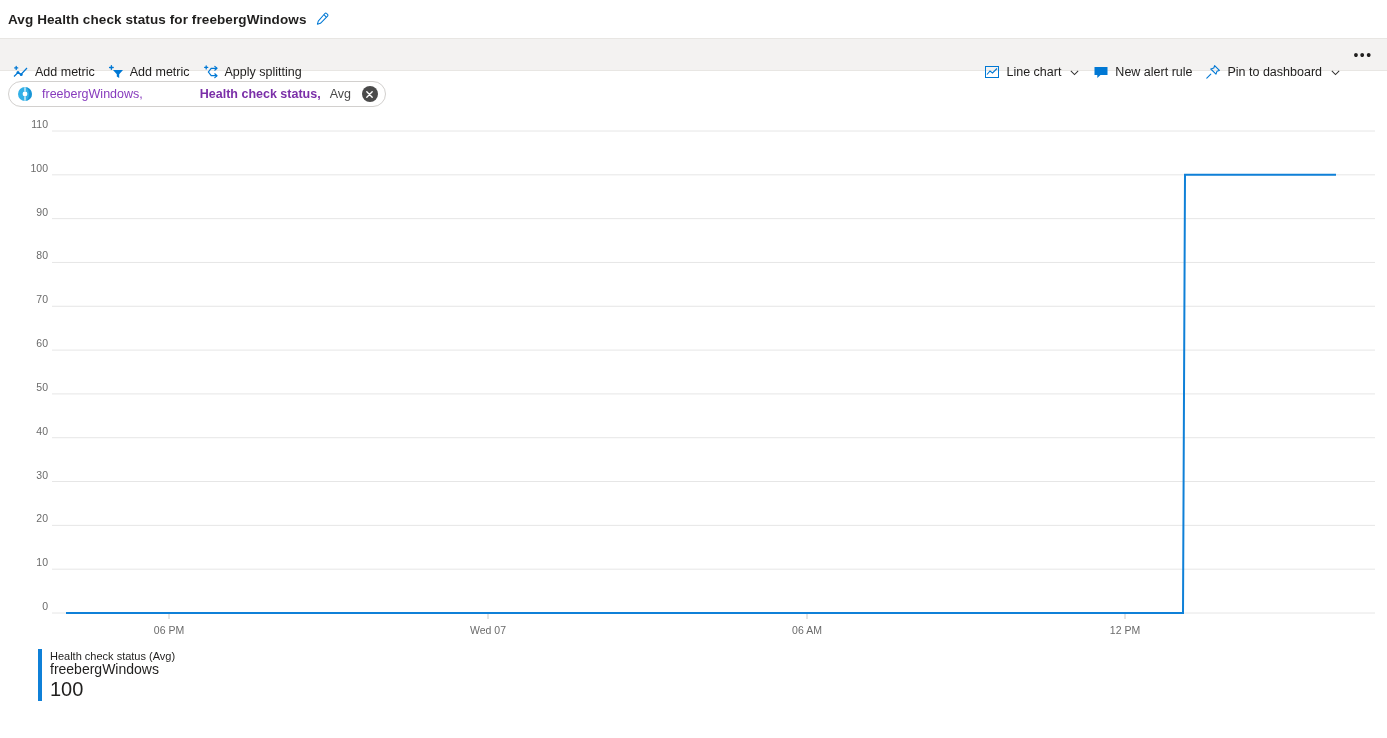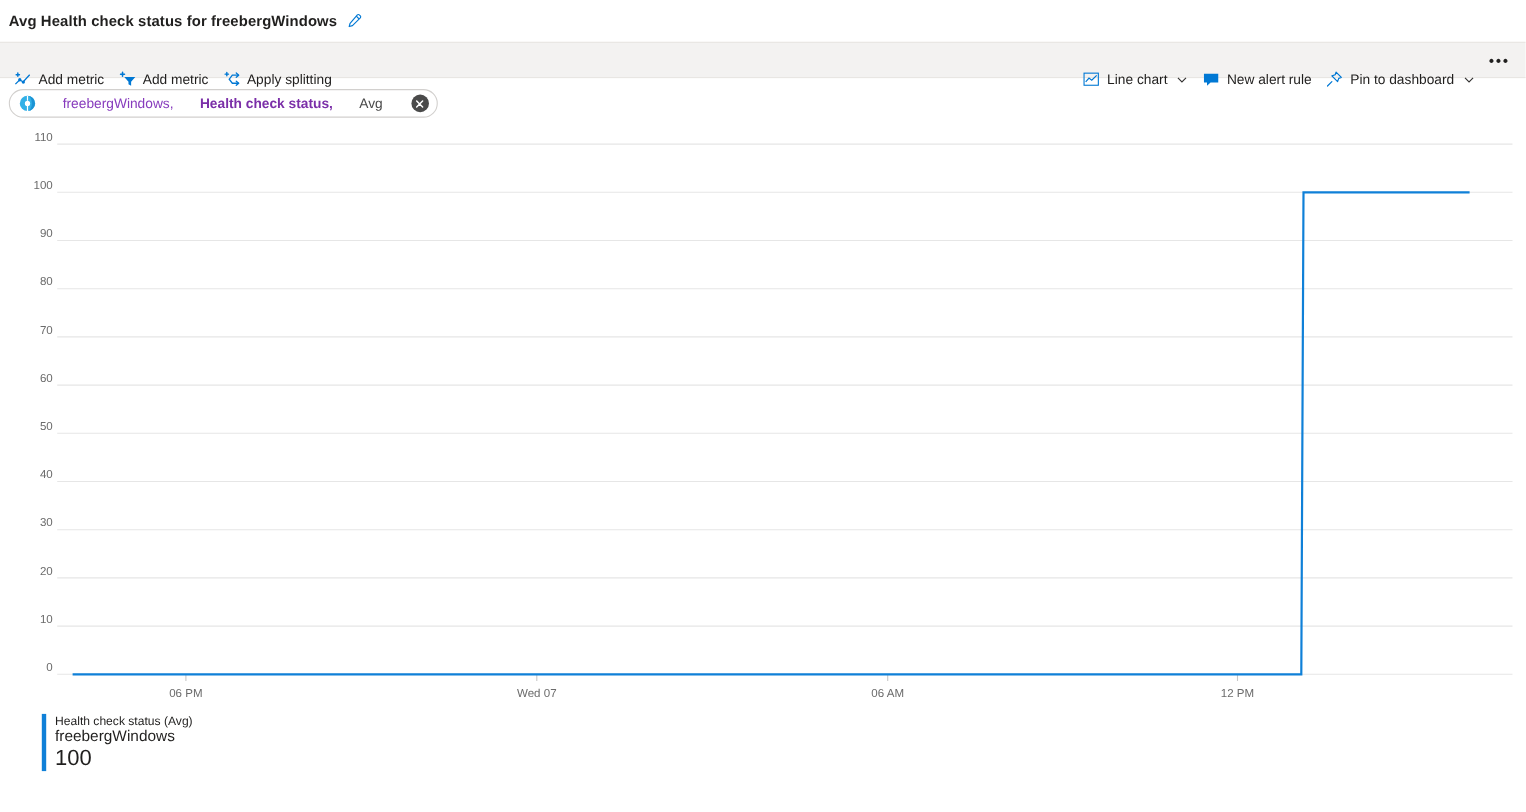--- a/index.html
+++ b/index.html
@@ -66,34 +66,34 @@
     display: flex; align-items: center; justify-content: center;
     width: 28px; height: 26px; cursor: pointer;
     letter-spacing: 1.5px; font-size: 14px; color: #201f1e;
   }
 
   
   .pill-row { padding: 10px 0 0 8px; height: 44px; }
   .pill {
     display: inline-flex;
     align-items: center;
-    gap: 24px;
+    gap: 9px;
     height: 26px;
     padding: 0 7px 0 8px;
     border: 1px solid #d2d0ce;
     border-radius: 13px;
     background: #ffffff;
     font-size: 12.5px;
     cursor: pointer;
     max-width: 560px;
   }
   .pill-icon { width: 16px; height: 16px; flex: 0 0 16px; display: inline-flex; }
   .pill-text { white-space: nowrap; line-height: 1; }
   .pill-res { color: #8a2be2; color: #873bbd; }
-  .pill-metric { color: #7b2fa8; font-weight: bold; }
+  .pill-metric { color: #7b2fa8; font-weight: bold; margin-left: 48px; }
   .pill-agg { color: #4a4a4a; }
   .pill-close {
     width: 16px; height: 16px; border-radius: 50%;
     background: #4a4a4a;
     display: inline-flex; align-items: center; justify-content: center;
     flex: 0 0 16px; cursor: pointer; margin-left: 2px;
   }
 
   
   .chart-wrap { position: relative; width: 1387px; height: 540px; }

